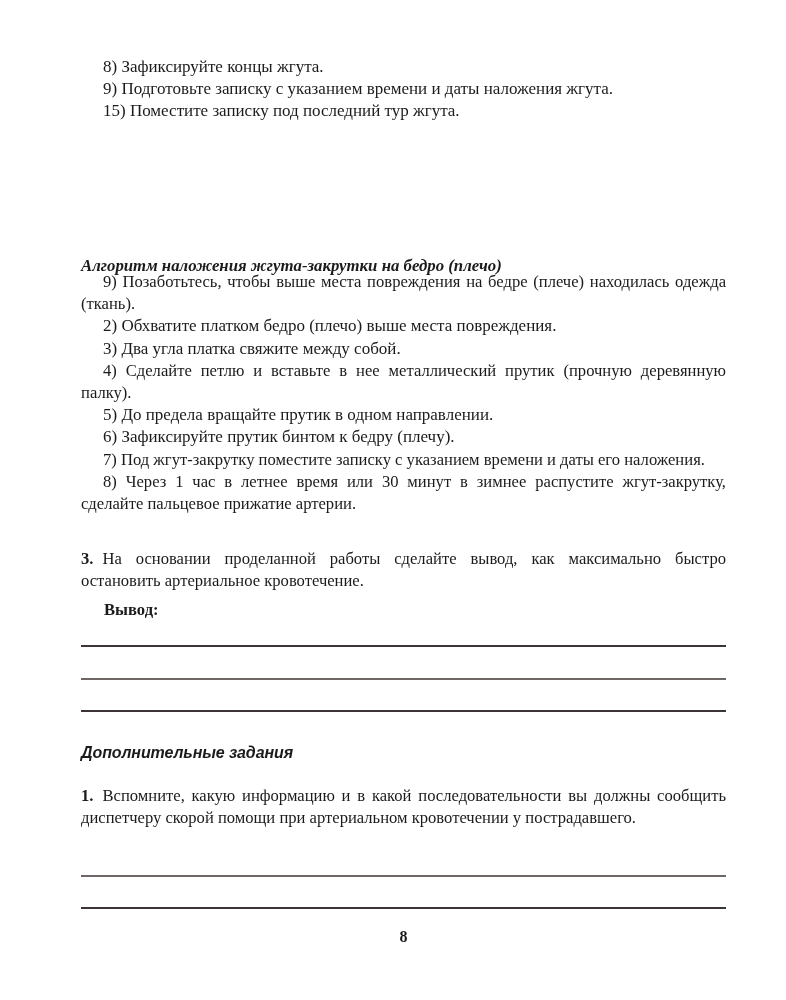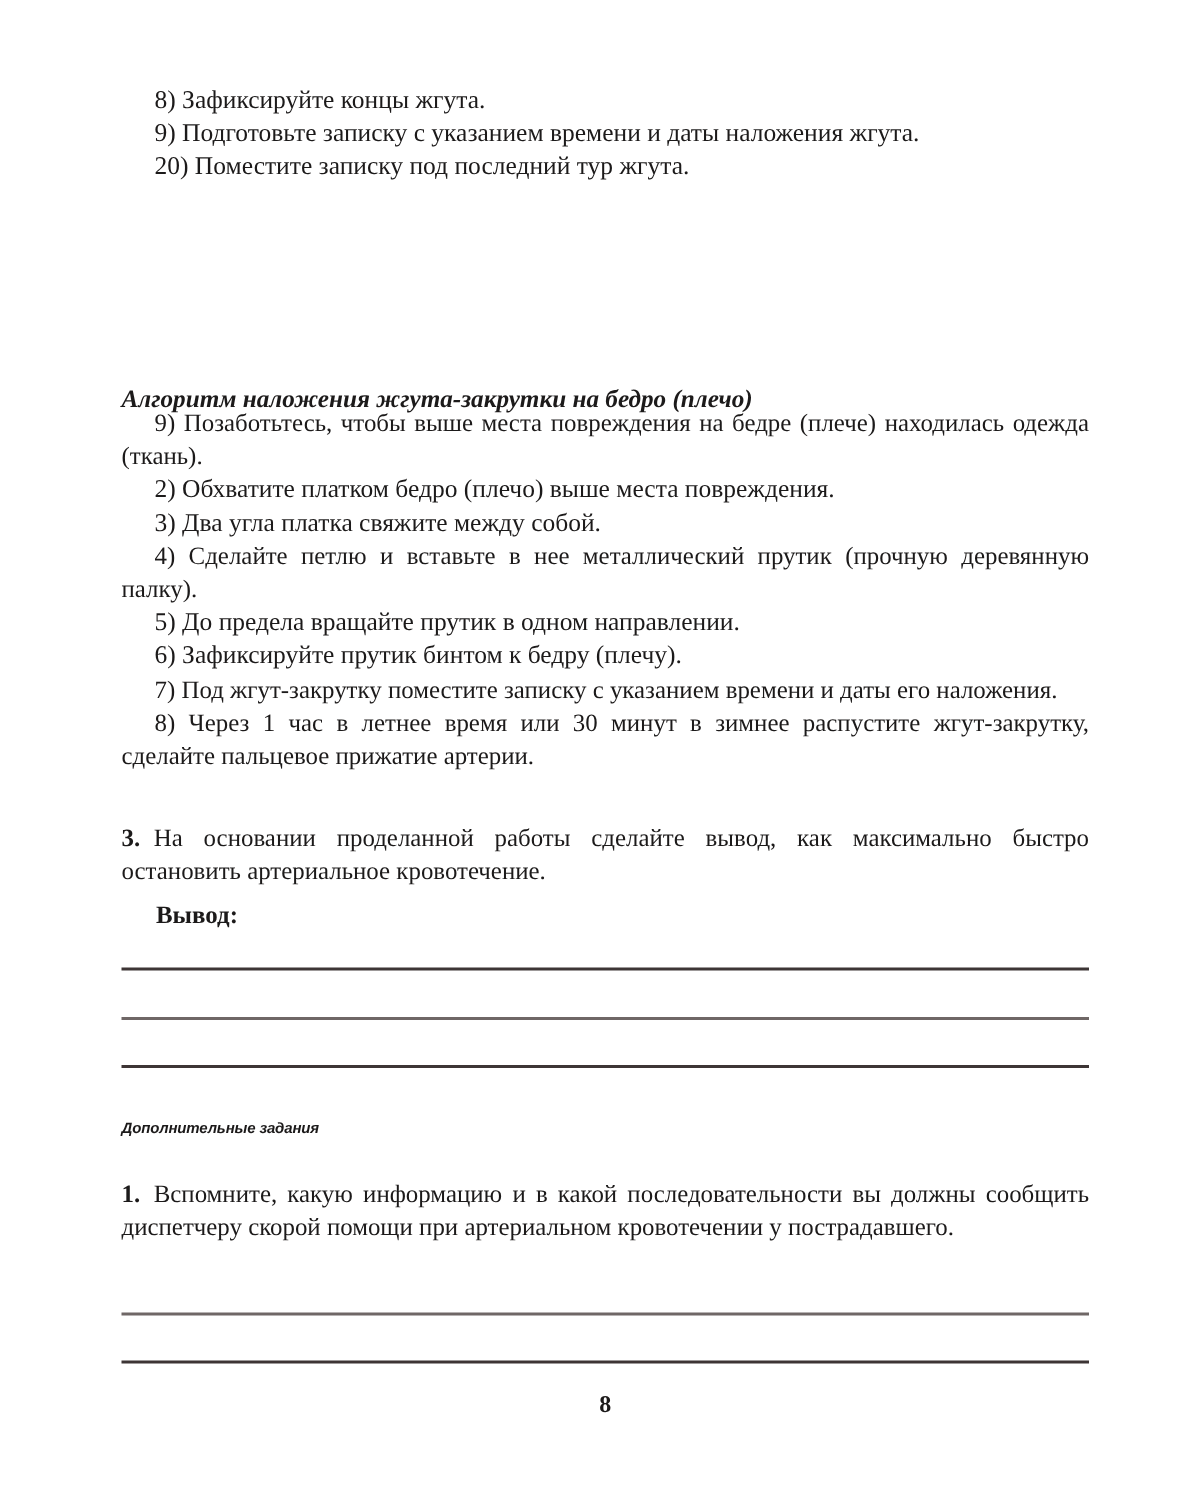--- a/index.html
+++ b/index.html
@@ -61,21 +61,21 @@
     font-style: italic;
     font-size: 16.8px;
     line-height: 22px;
     text-align: center;
     margin: 0;
   }
   .head-sans {
     font-family: "Liberation Sans", "DejaVu Sans", sans-serif;
     font-weight: bold;
     font-style: italic;
-    font-size: 10px;
+    font-size: 16px;
     line-height: 22px;
     text-align: center;
     margin: 0;
     letter-spacing: -0.1px;
   }
 
   .bold-label {
     font-weight: bold;
     font-size: 16.6px;
     line-height: 22.2px;
@@ -105,21 +105,21 @@
   .abs { position: absolute; left: 0; }
 </style>
 </head>
 <body>
 
 <div class="page">
 
   <div class="abs" style="top:56px;">
     <p class="numline">8) Зафиксируйте концы жгута.</p>
     <p class="numline">9) Подготовьте записку с указанием времени и даты наложения жгута.</p>
-    <p class="numline">20) Поместите записку под последний тур жгута.</p>
+    <p class="numline">15) Поместите записку под последний тур жгута.</p>
   </div>
 
 
 
   <div class="abs" style="top:239px;margin-top:16px;">
     <p class="head-serif">Алгоритм наложения жгута-закрутки на бедро (плечо)</p>
   </div>
 
   <div class="abs" style="top:271px;">
     <p class="para indent">9) Позаботьтесь, чтобы выше места повреждения на бедре (плече) находилась одежда (ткань).</p>

